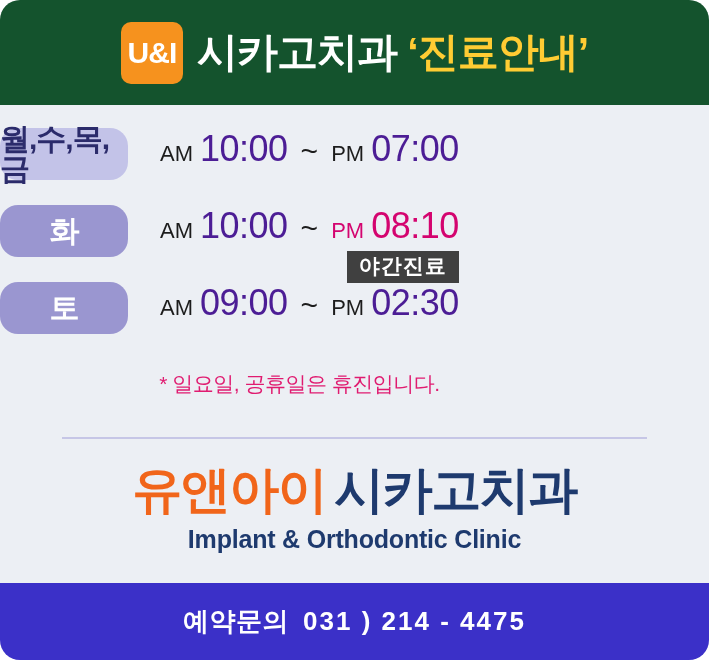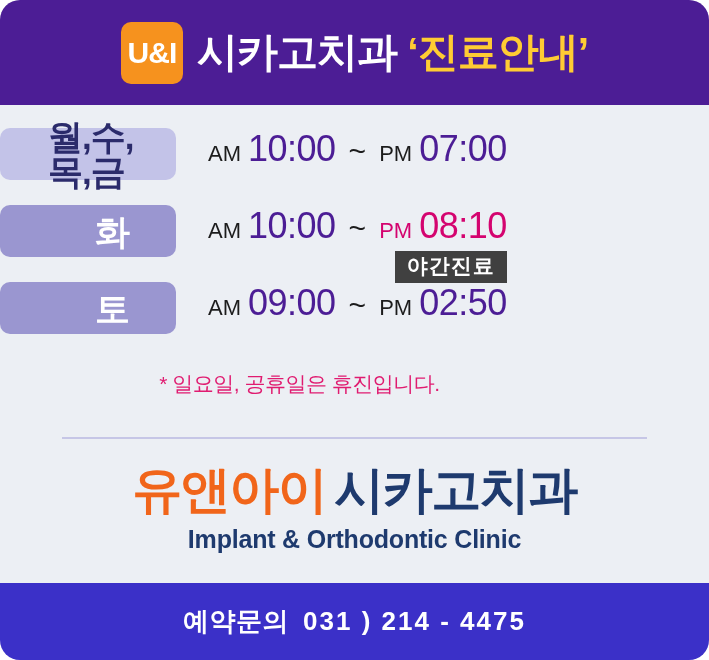--- a/index.html
+++ b/index.html
@@ -24,21 +24,21 @@
     box-sizing: border-box;
   }
 
   
   #header-band {
     position: absolute;
     left: 0;
     top: 0;
     width: 709px;
     height: 105px;
-    background: #4c1d95;
+    background: #14532d;
     display: flex;
     align-items: center;
     justify-content: center;
     gap: 14px;
   }
   #logo-badge {
     width: 62px;
     height: 62px;
     background: #f6921e;
     border-radius: 10px;
@@ -77,31 +77,30 @@
     position: relative;
     display: flex;
     align-items: flex-start;
     height: 77px;
     padding-left: 128px;
     box-sizing: border-box;
   }
   .day-badge {
     width: 128px;
     height: 52px;
-    border-radius: 10px;
+    border-radius: 18px;
     display: flex;
     align-items: center;
     justify-content: center;
     flex: 0 0 auto;
     margin-left: -128px;
-    font-size: 35px;
+    font-size: 30px;
     font-weight: bold;
     letter-spacing: -1px;
     line-height: 1;
-    padding-left: 48px;
   }
   .day-badge.tone-light {
     background: #c3c3e8;
     color: #2b2b6b;
   }
   .day-badge.tone-solid {
     background: #9a96d0;
     color: #ffffff;
   }
   .time-wrap {
@@ -276,21 +275,21 @@
     <div class="sched-row">
       <div class="day-badge tone-solid">
         <span>토</span>
       </div>
       <div class="time-wrap">
         <div class="time-line">
           <span class="mer">AM</span>
           <span class="clock">09:00</span>
           <span class="tilde">~</span>
           <span class="mer">PM</span>
-          <span class="clock">02:50</span>
+          <span class="clock">02:30</span>
         </div>
       </div>
     </div>
 
   </div>
 
   <div id="closed-note">* 일요일, 공휴일은 휴진입니다.</div>
 
   <div id="divider"></div>
 

